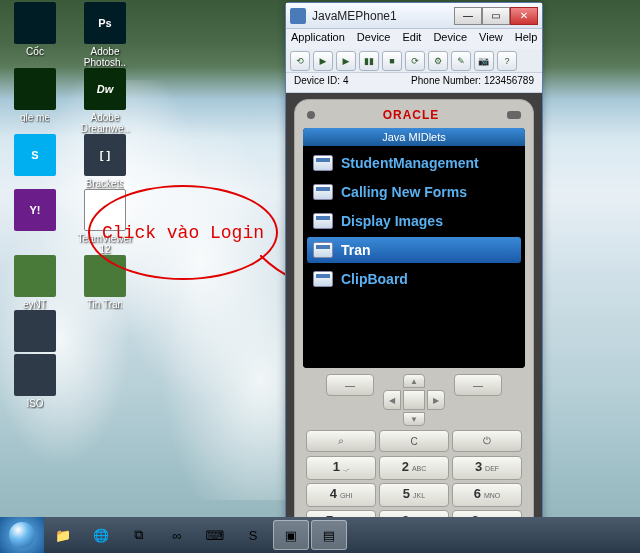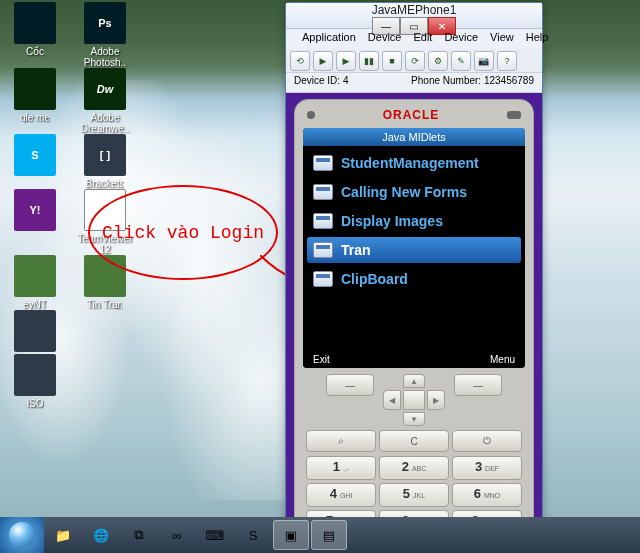--- a/index.html
+++ b/index.html
@@ -39,35 +39,35 @@
 }
 
 
 .emulator-win {
   position: absolute; left: 285px; top: 2px; width: 258px;
   background: #e8edf3; border: 1px solid #5a7aa8; border-radius: 4px 4px 0 0;
   box-shadow: 0 0 8px rgba(0,0,0,.3);
 }
 .titlebar {
   height: 26px; background: linear-gradient(#f8fbff,#dde6f2);
-  display:flex; align-items:center; padding: 0 4px; border-bottom:1px solid #b8c4d4;flex-direction:column;
+  display:flex; align-items:center; padding: 0 4px; border-bottom:1px solid #b8c4d4;
 }
 .titlebar .app-icon { width:16px;height:16px;background:#4a7ab8;border-radius:2px;margin-right:6px; }
 .titlebar .title { font-size: 12px; flex:1; color:#222; }
 .winbtns { display:flex; gap:0; }
 .winbtn { width:28px; height:18px; border:1px solid #888; background:linear-gradient(#f8f8f8,#d8d8d8); font-size:10px; display:flex;align-items:center;justify-content:center; cursor:pointer;}
 .winbtn.close { background:linear-gradient(#e88,#c33); color:#fff; border-color:#a22;}
-.menubar { height:20px; display:flex; gap:4px; padding:2px 12px; font-size:11px; background:#edf1f7; }
+.menubar { height:20px; display:flex; gap:4px; padding:2px 1px; font-size:11px; background:#edf1f7; }
 .menubar span { padding:0 4px; cursor:pointer; }
 .toolbar { height:24px; display:flex; gap:3px; padding:2px 4px; background:#e8edf3; border-bottom:1px solid #c8d0dc;}
 .tbtn { width:20px;height:20px;border:1px solid #a8b4c4;border-radius:3px;background:linear-gradient(#fff,#e0e6ee);display:flex;align-items:center;justify-content:center;font-size:9px;cursor:pointer;color:#2a5a2a;}
 .infobar { height:20px; display:flex; justify-content:space-between; padding:2px 8px; font-size:10px; background:#edf1f7; border-bottom:1px solid #c8d0dc;}
 
 
-.phone-body { background:#4c1d95; padding:6px 8px 0; }
+.phone-body { background:#404040; padding:6px 8px 0; }
 .phone-face { background:#c8c6c0; border-radius:14px 14px 0 0; padding:8px; border:1px solid #a8a6a0;}
 .phone-top { display:flex; justify-content:space-between; align-items:center; padding:0 4px 6px;}
 .earpiece-dot{width:8px;height:8px;background:#666;border-radius:50%;}
 .oracle { color:#c00; font-size:12px; font-weight:bold; letter-spacing:1px;}
 .screen { background:#000; border-radius:4px; overflow:hidden; height:240px; display:flex; flex-direction:column;}
 .screen-title { background:linear-gradient(#3a8ad8,#1a5a98); color:#fff; font-size:11px; text-align:center; padding:3px 0;}
 .midlet-list { flex:1; background:#000; padding:4px; overflow:hidden;}
 .midlet { display:flex; align-items:center; gap:8px; padding:5px 6px; color:#5ab0f0; font-size:14px; font-weight:bold; border-radius:3px; margin-bottom:3px; cursor:pointer;}
 .midlet.selected { background:linear-gradient(#3a8ad8,#1a5aa8); color:#fff;}
 .midlet-icon { width:20px;height:16px;background:linear-gradient(#fff,#c8d8e8);border:1px solid #88a;border-radius:2px;position:relative;}
@@ -232,24 +232,20 @@
               </div>
               <div class="midlet selected">
                 <div class="midlet-icon"></div>
                 <span>Tran</span>
               </div>
               <div class="midlet">
                 <div class="midlet-icon"></div>
                 <span>ClipBoard</span>
               </div>
             </div>
-          <div class="softkeys">
-            <span>Exit</span>
-            <span>Menu</span>
-          </div>
         </div>
 
         <div class="keypad">
           <div class="navrow">
             <div class="navbtn" style="width:48px">—</div>
             <div class="dpad-wrap">
               <div class="dpad-btn" style="left:26px;top:0;width:22px;height:14px;border-radius:4px 4px 0 0">▲</div>
               <div class="dpad-btn" style="left:26px;bottom:0;width:22px;height:14px;border-radius:0 0 4px 4px">▼</div>
               <div class="dpad-btn" style="left:6px;top:16px;width:18px;height:20px;border-radius:4px 0 0 4px">◀</div>
               <div class="dpad-btn" style="right:6px;top:16px;width:18px;height:20px;border-radius:0 4px 4px 0">▶</div>

